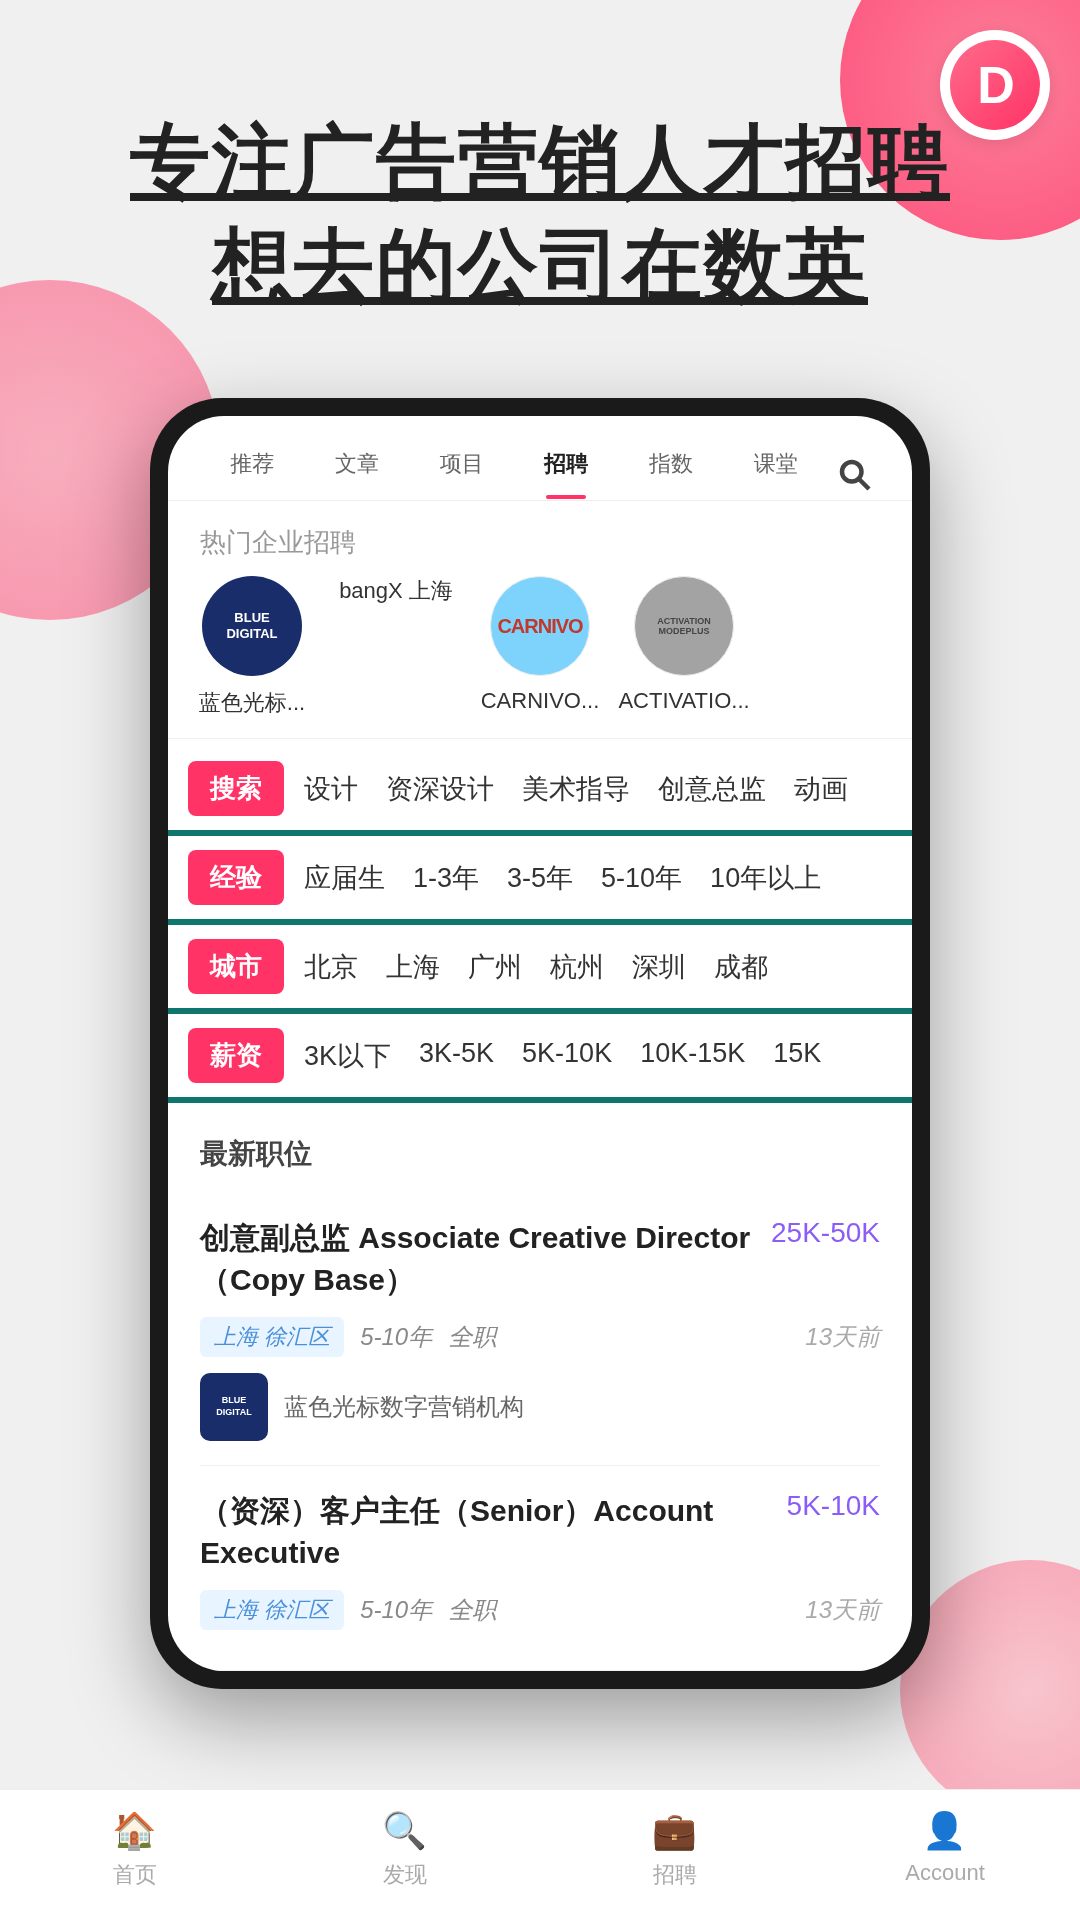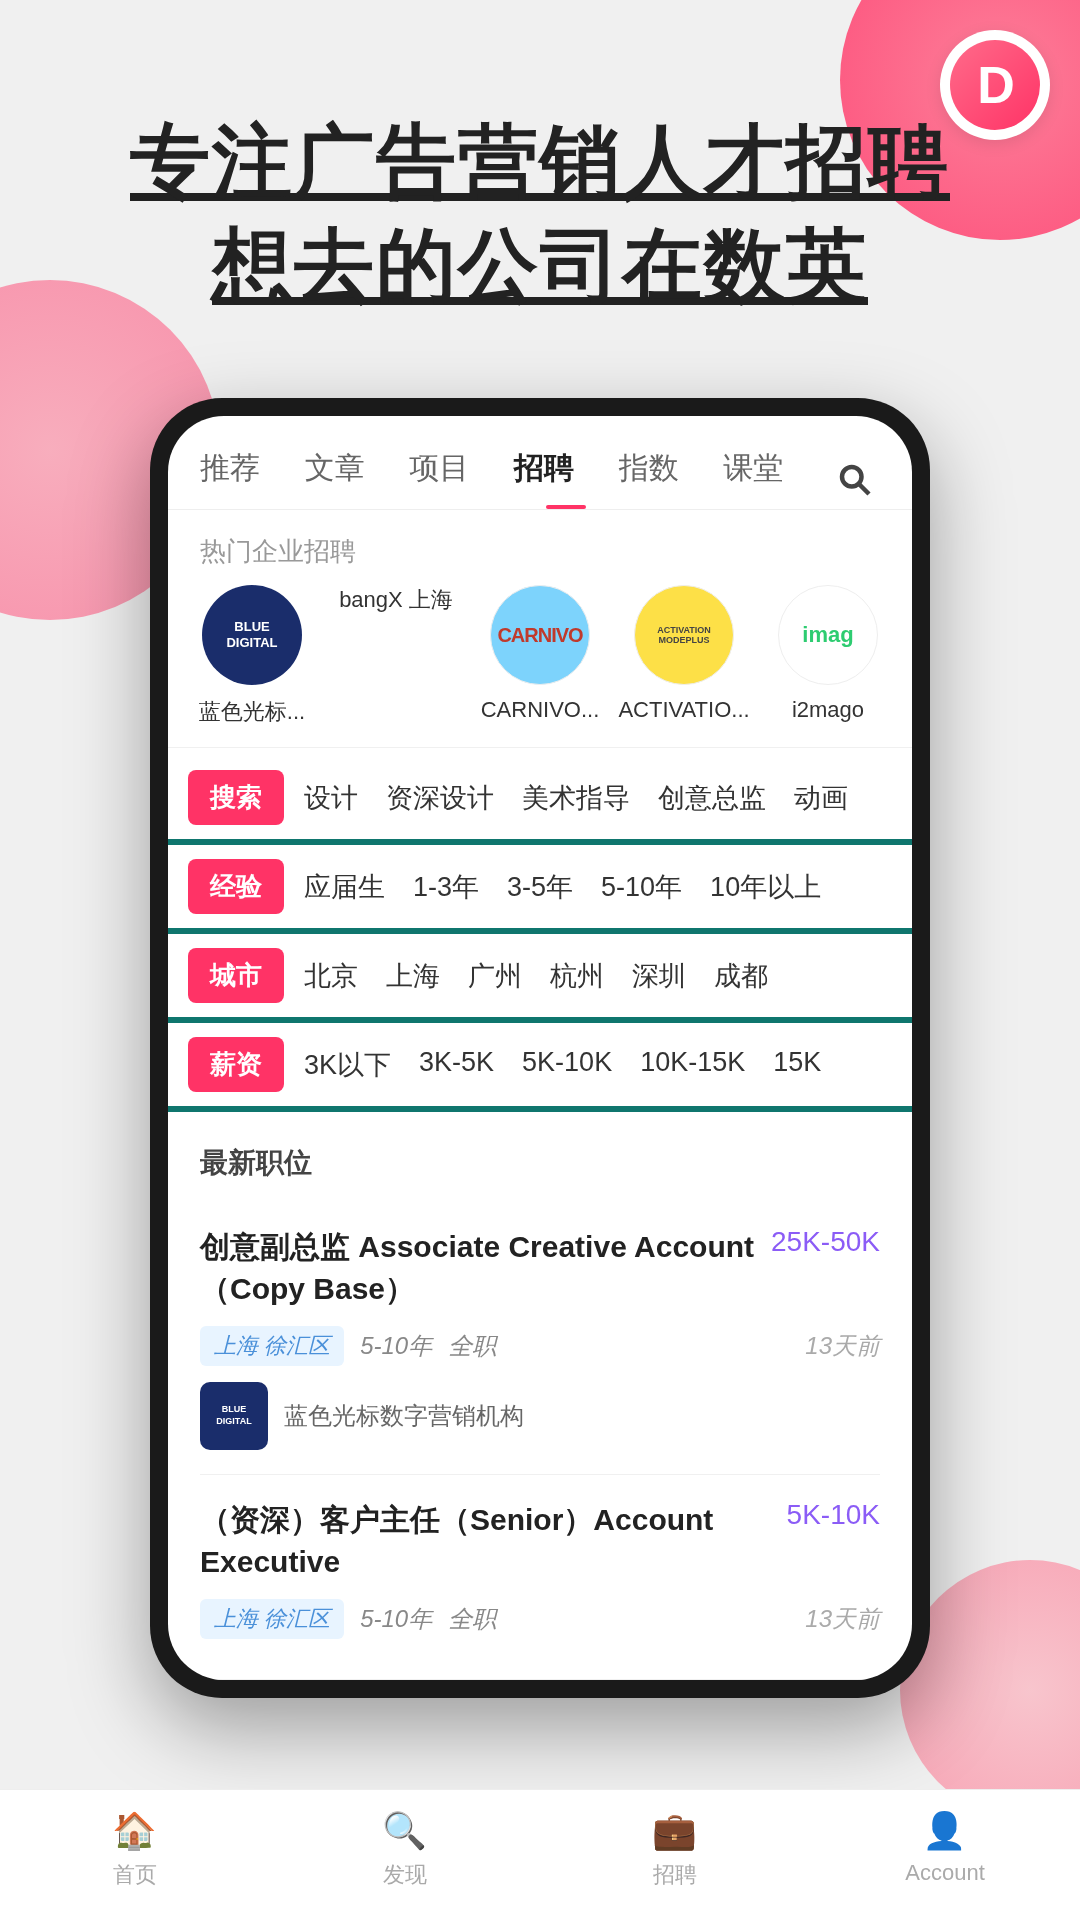--- a/index.html
+++ b/index.html
@@ -123,23 +123,23 @@
     
     .nav-tabs {
       display: flex;
       align-items: center;
       padding: 32px 32px 0 32px;
       border-bottom: 1px solid #eee;
       gap: 0;
     }
     .nav-tab {
       flex: 1;
-      text-align: left;
+      text-align: center;
       padding-bottom: 20px;
-      font-size: 30px;
+      font-size: 22px;
       color: #666;
       position: relative;
       cursor: pointer;
     }
     .nav-tab.active {
       color: #222;
       font-weight: 700;
     }
     .nav-tab.active::after {
       content: '';
@@ -229,21 +229,21 @@
     .logo-carnivo {
       background: #7dd3fc;
       border: 1px solid #eee;
       color: #c0392b;
       font-size: 20px;
       font-weight: 700;
       letter-spacing: -1px;
     }
     
     .logo-activation {
-      background: #fde047;
+      background: #a3a3a3;
       border: 1px solid #eee;
       color: #444;
       font-size: 10px;
       text-align: center;
     }
     
     .logo-i2mago {
       background: #fff;
       border: 1px solid #eee;
       color: #2ecc71;
@@ -465,24 +465,20 @@
           <div class="company-item">
             <div class="company-logo logo-carnivo">CARNIVO</div>
             <span class="company-name">CARNIVO...</span>
           </div>
 
           <div class="company-item">
             <div class="company-logo logo-activation" style="font-size:9px;padding:4px;">ACTIVATION<br>MODEPLUS</div>
             <span class="company-name">ACTIVATIO...</span>
           </div>
 
-          <div class="company-item">
-            <div class="company-logo logo-i2mago">imag</div>
-            <span class="company-name">i2mago</span>
-          </div>
         </div>
 
         <div class="filter-section">
 
           <div class="filter-row">
             <span class="filter-tag-red">搜索</span>
             <div class="filter-items">
               <span class="filter-item">设计</span>
               <span class="filter-item">资深设计</span>
               <span class="filter-item">美术指导</span>
@@ -524,21 +520,21 @@
               <span class="filter-item">15K</span>
             </div>
           </div>
         </div>
 
         <div class="latest-jobs">
           <div class="latest-label">最新职位</div>
 
           <div class="job-card">
             <div class="job-title-row">
-              <div class="job-title">创意副总监 Associate Creative Account（Copy Base）</div>
+              <div class="job-title">创意副总监 Associate Creative Director（Copy Base）</div>
               <div class="job-salary">25K-50K</div>
             </div>
             <div class="job-tags-row">
               <span class="job-location-tag">上海 徐汇区</span>
               <span class="job-meta">5-10年</span>
               <span class="job-meta">全职</span>
               <span class="job-meta-right">13天前</span>
             </div>
             <div class="job-company-row">
               <div class="company-logo-small" style="font-size:9px;padding:4px;text-align:center;line-height:1.3;">BLUE<br>DIGITAL</div>

